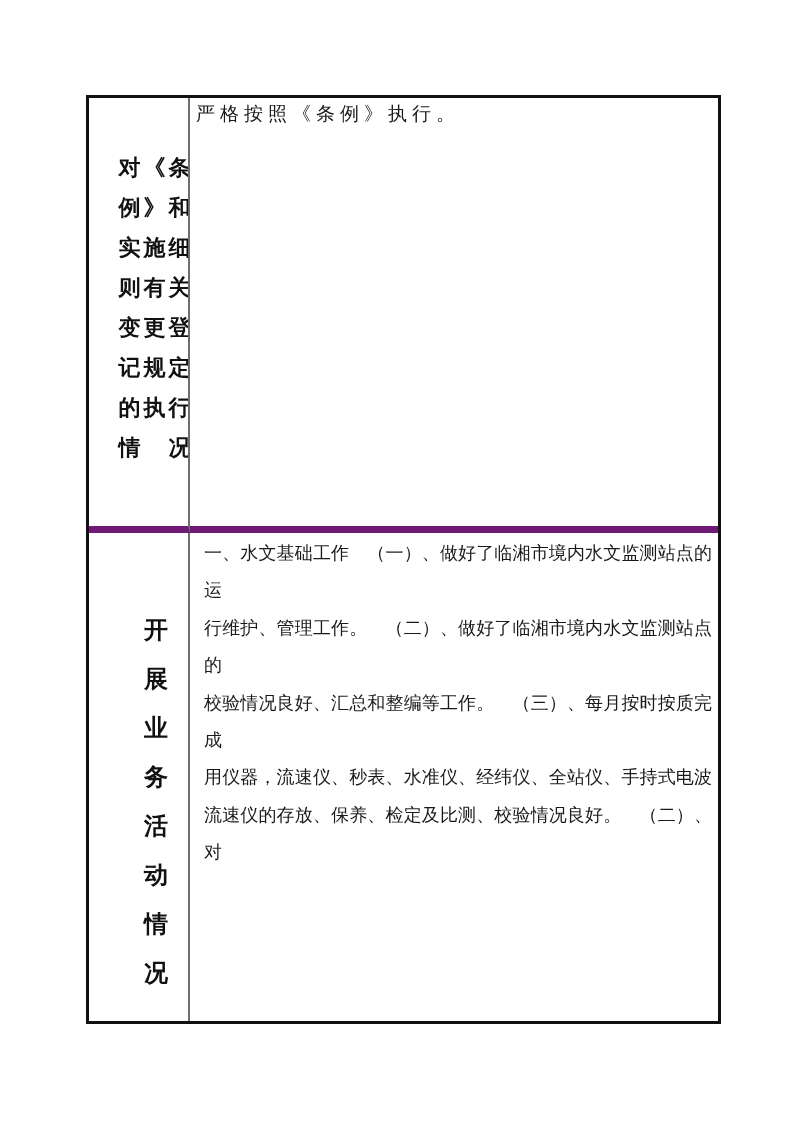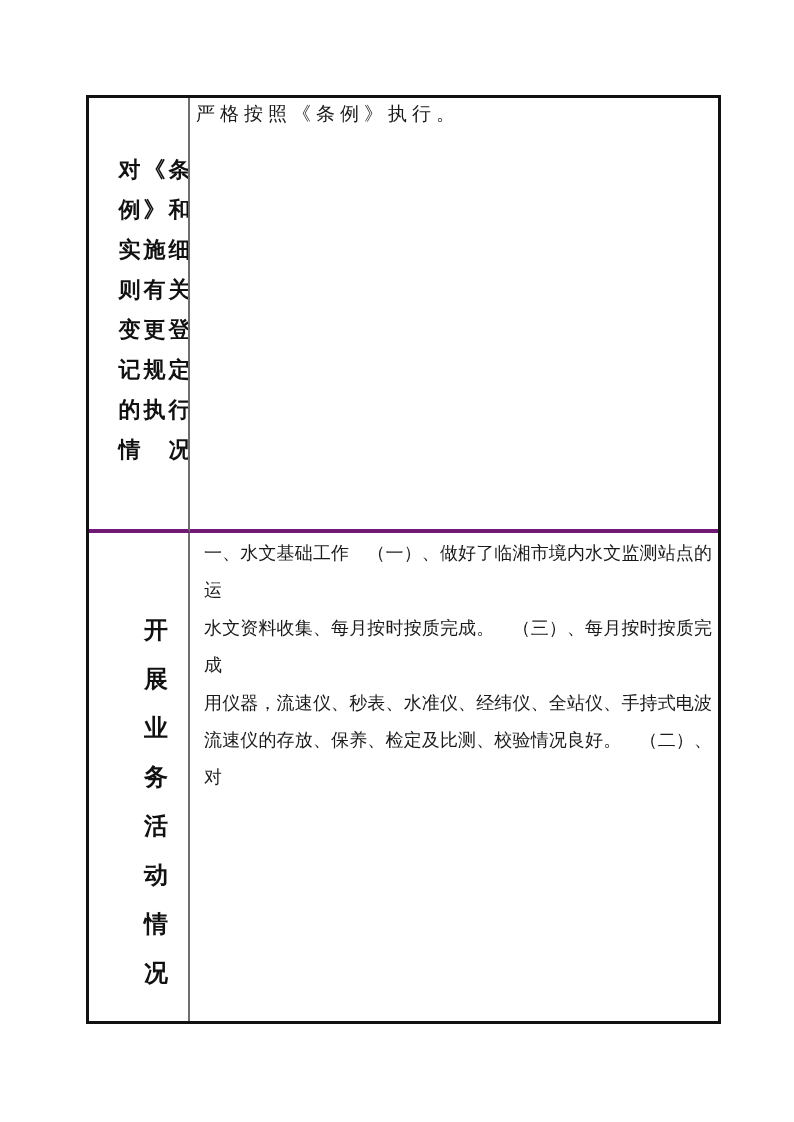--- a/index.html
+++ b/index.html
@@ -30,21 +30,21 @@
   }
   .cell {
     box-sizing: border-box;
     overflow: hidden;
     padding-left: 35px;
   }
   .col-left {
     border-right: 2px solid #6e6e6e;
   }
   .row-top {
-    border-bottom: 4px solid #701a75;
+    border-bottom: 7px solid #701a75;
   }
   
   .hcell-1 {
     display: flex;
     flex-direction: column;
     justify-content: center;
     align-items: center;
     padding-bottom: 8px;
   }
   .hline {
@@ -117,20 +117,21 @@
       <div class="vchar">业</div>
       <div class="vchar">务</div>
       <div class="vchar">活</div>
       <div class="vchar">动</div>
       <div class="vchar">情</div>
       <div class="vchar">况</div>
     </div>
 
     <div class="cell bcell-2">
       <div class="jline">一、水文基础工作　（一）、做好了临湘市境内水文监测站点的运</div>
-      <div class="jline">水文资料收集、每月按时按质完成。　（三）、每月按时按质完成</div>
+      <div class="jline">行维护、管理工作。　（二）、做好了临湘市境内水文监测站点的</div>
+      <div class="jline">校验情况良好、汇总和整编等工作。　（三）、每月按时按质完成</div>
       <div class="jline">用仪器，流速仪、秒表、水准仪、经纬仪、全站仪、手持式电波</div>
       <div class="jline">流速仪的存放、保养、检定及比测、校验情况良好。　（二）、对</div>
 
     </div>
 
   </div>
 </div>
 
 </body></html>

